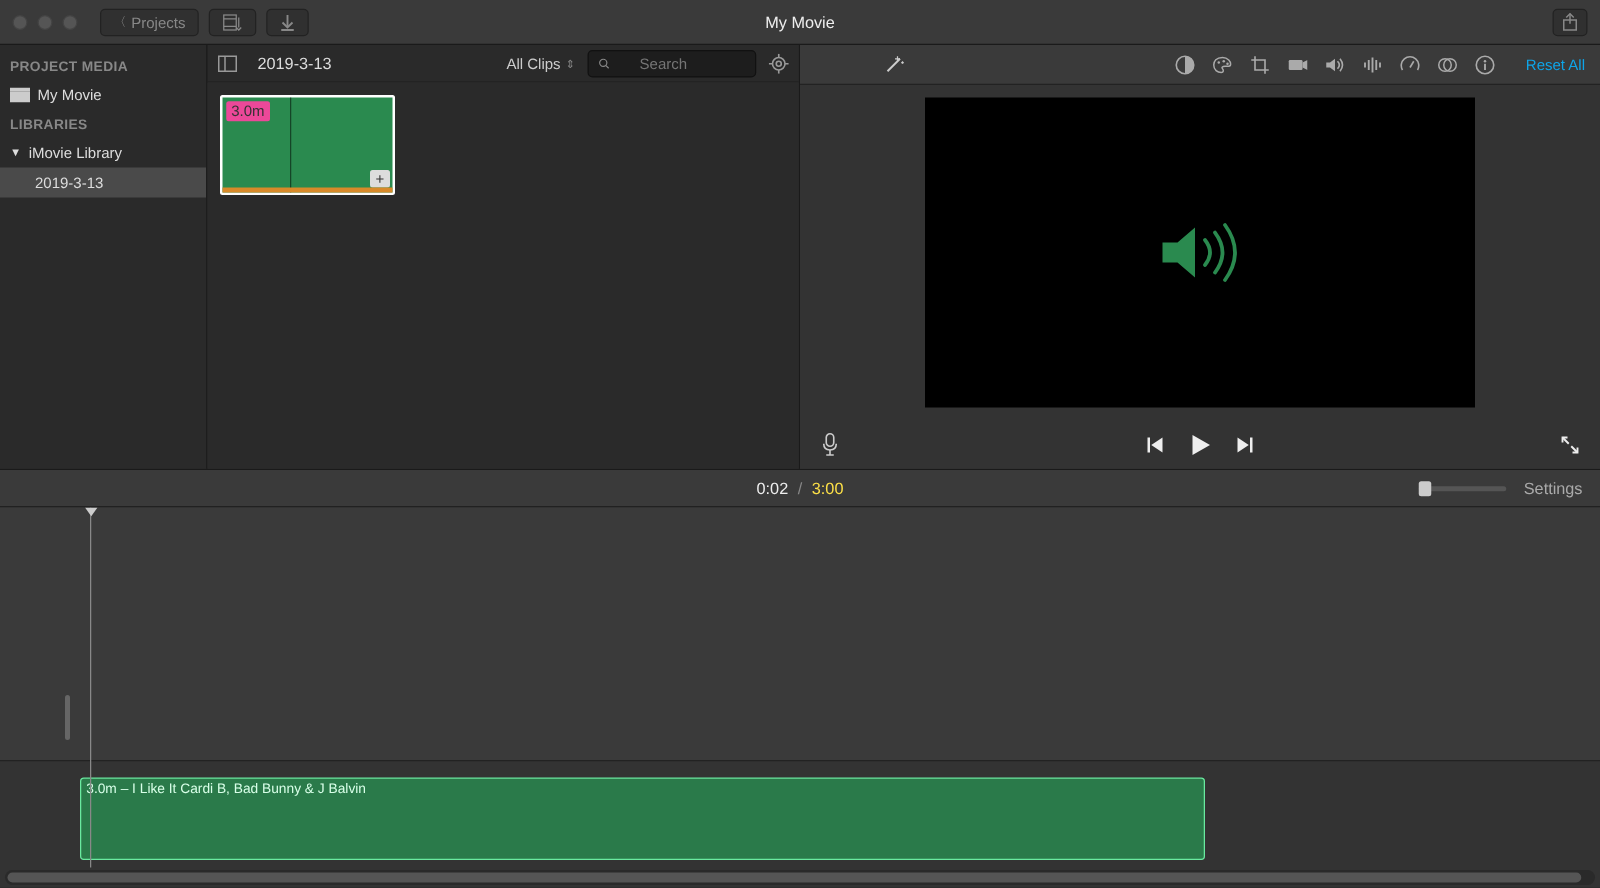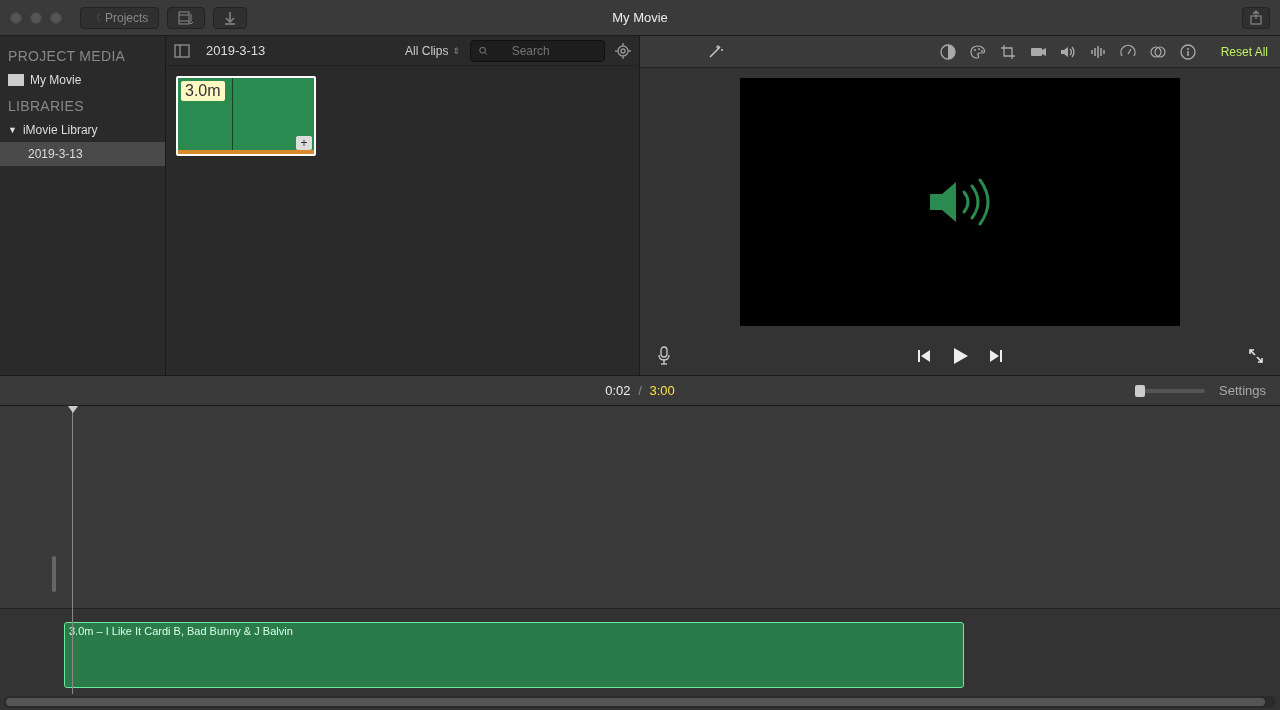--- a/index.html
+++ b/index.html
@@ -19,48 +19,48 @@
 
 
 .media-panel { width: 640px; display: flex; flex-direction: column; border-right: 1px solid #1a1a1a; }
 .media-tabs { height: 36px; background: #3a3a3a; display: flex; align-items: center; padding: 0 8px; gap: 8px; border-bottom: 1px solid #222; }
 .seg-control { display: flex; background: #2a2a2a; border-radius: 5px; padding: 1px; }
 .seg-item { padding: 4px 14px; border-radius: 4px; font-size: 12px; color: #ddd; }
 .seg-item.active { background: #5a5a5a; color: #fff; }
 
 .media-body { flex: 1; display: flex; }
 .sidebar { width: 165px; background: #2a2a2a; padding-top: 6px; font-size: 12px; }
-.sidebar-header { color: #888; font-weight: 400; font-size: 14px; padding: 6px 8px 4px; letter-spacing: 0.3px; }
+.sidebar-header { color: #888; font-weight: 700; font-size: 11px; padding: 6px 8px 4px; letter-spacing: 0.3px; }
 .sidebar-item { padding: 5px 8px; display: flex; align-items: center; gap: 6px; color: #ddd; }
 .sidebar-item.selected { background: #4a4a4a; }
 .sidebar-item.indent1 { padding-left: 8px; }
 .sidebar-item.indent2 { padding-left: 28px; }
 
 .browser { flex: 1; display: flex; flex-direction: column; background: #2a2a2a; border-left: 1px solid #1a1a1a;}
 .browser-header { height: 30px; display: flex; align-items: center; padding: 0 8px; gap: 10px; border-bottom: 1px solid #222; }
 .browser-title { flex: 0 0 auto; color: #ddd; font-size: 13px; margin-left: 6px;}
 .browser-spacer { flex: 1; }
 .clip-filter { display: flex; align-items: center; gap: 4px; color: #ccc; font-size: 12px; }
 .search-box { display: flex; align-items: center; gap: 24px; background: #1d1d1d; border: 1px solid #111; border-radius: 4px; padding: 3px 8px; width: 135px; }
 .search-box input { background: transparent; border: none; outline: none; color: #ccc; font-size: 12px; width: 100%; }
 .gear-btn { color: #999; }
 
 .browser-content { flex: 1; padding: 10px; background: #2a2a2a; }
 .clip-thumb { width: 140px; height: 80px; background: #2a8a4f; border: 2px solid #fff; position: relative; border-radius: 2px; }
-.clip-thumb .dur-badge { position: absolute; top: 3px; left: 3px; background: #fef9c3; color: #333; font-size: 16px; padding: 1px 4px; border-radius: 2px; }
+.clip-thumb .dur-badge { position: absolute; top: 3px; left: 3px; background: #ec4899; color: #333; font-size: 12px; padding: 1px 4px; border-radius: 2px; }
 .clip-thumb::after { content: ""; position: absolute; left: 0; right: 0; bottom: 0; height: 4px; background: #d88a2a; }
 .clip-thumb .playhead-line { position: absolute; left: 40%; top: 0; bottom: 0; width: 1px; background: rgba(0,0,0,0.5); }
 .clip-thumb .add-btn { position: absolute; right: 2px; bottom: 4px; width: 16px; height: 14px; background: #ddd; border-radius: 2px; display: flex; align-items: center; justify-content: center; color: #333; font-size: 12px; }
 
 
 .viewer-panel { flex: 1; display: flex; flex-direction: column; background: #333; }
 .viewer-toolbar { height: 36px; display: flex; align-items: center; padding: 0 12px; gap: 4px; border-bottom: 1px solid #222; background: #3a3a3a;}
 .viewer-toolbar .magic { margin-right: auto; margin-left: 50px; }
 .tool-icon { width: 26px; height: 26px; display: flex; align-items: center; justify-content: center; color: #aaa; border-radius: 4px; }
-.reset-all { margin-left: 16px; color: #bef264; font-size: 12px; }
+.reset-all { margin-left: 16px; color: #0ea5e9; font-size: 12px; }
 
 .viewer-screen { flex: 1; display: flex; align-items: center; justify-content: center; padding: 10px 0; background: #333;}
 .viewer-canvas { width: 440px; height: 248px; background: #000; display: flex; align-items: center; justify-content: center; }
 .speaker-icon { color: #2a8a4f; }
 
 .viewer-controls { height: 44px; display: flex; align-items: center; padding: 0 16px; background: #333; }
 .vc-left { flex: 1; display: flex; }
 .vc-center { display: flex; gap: 18px; align-items: center; }
 .vc-right { flex: 1; display: flex; justify-content: flex-end; }
 .control-icon { color: #ccc; }

